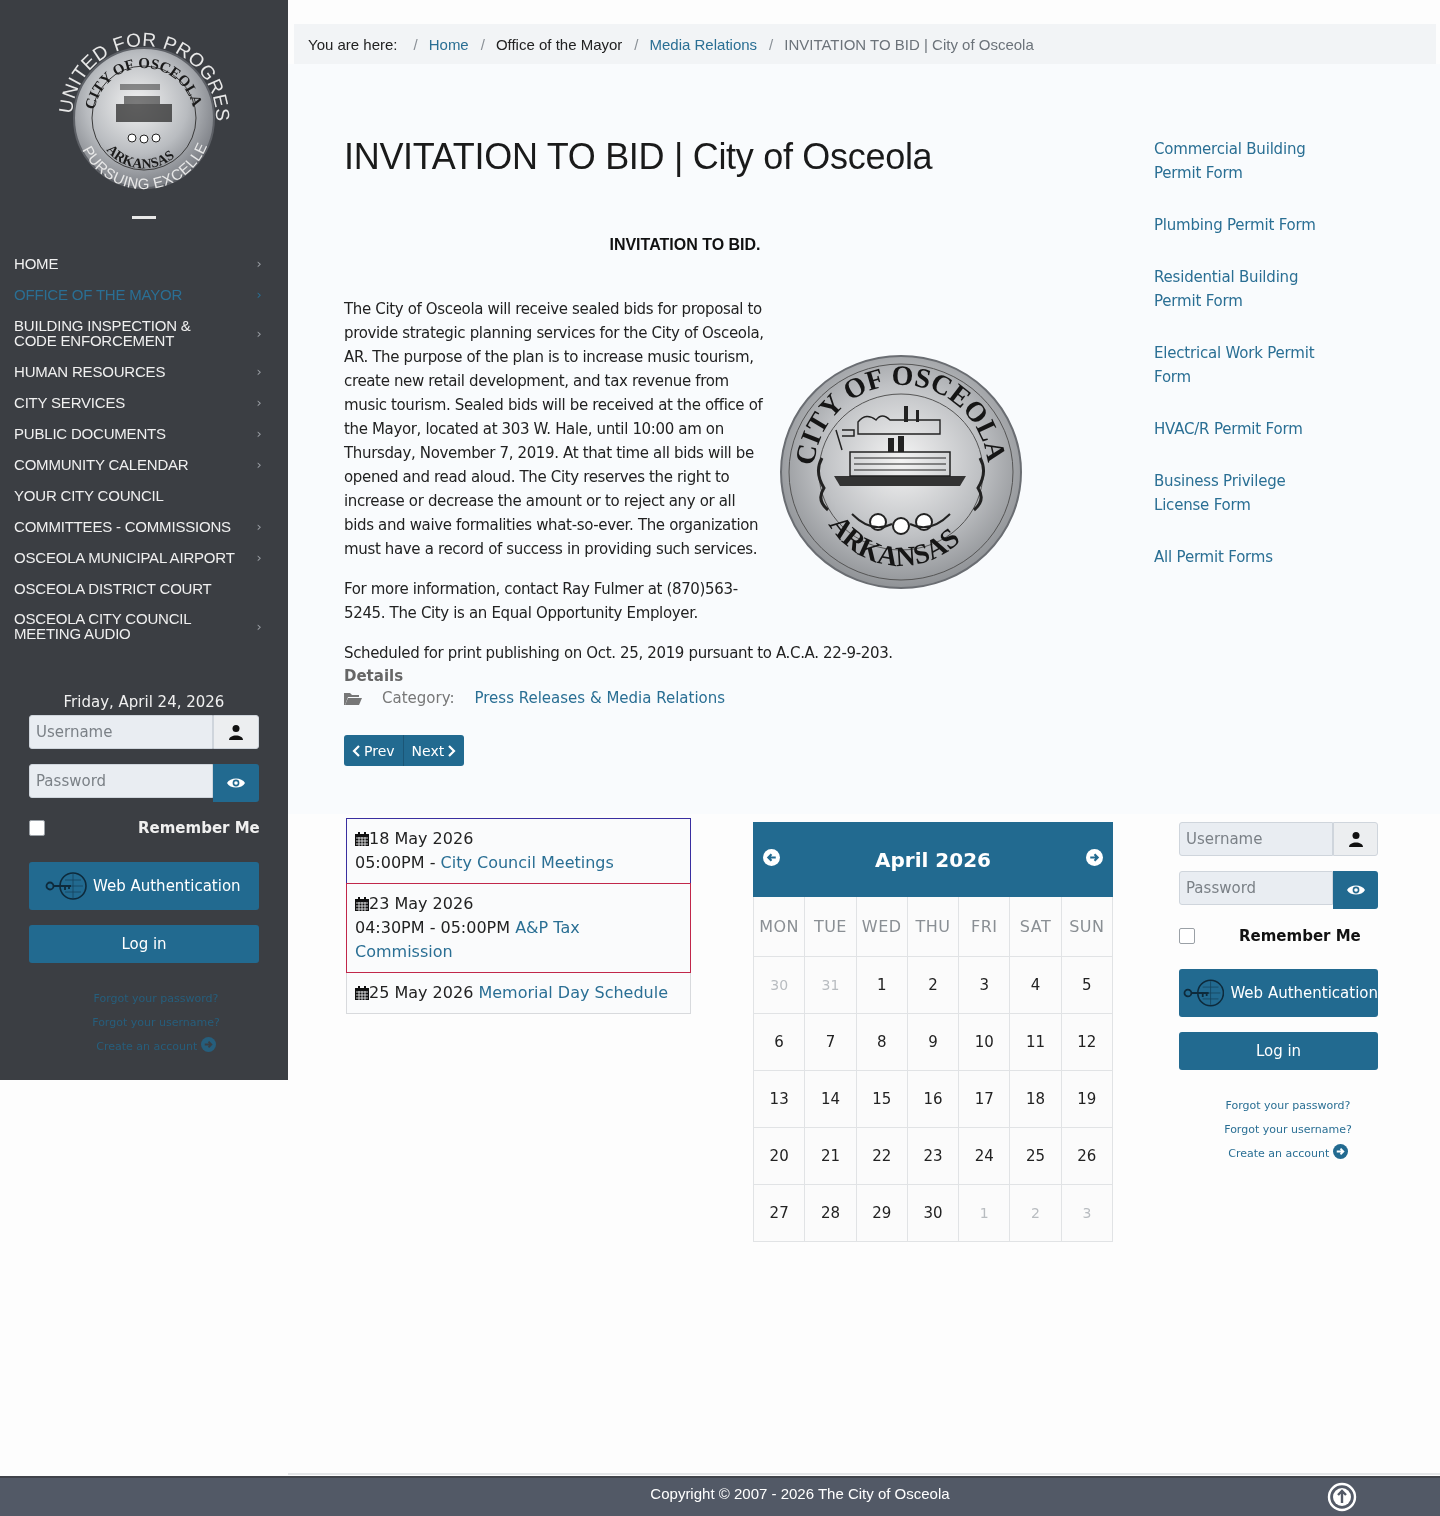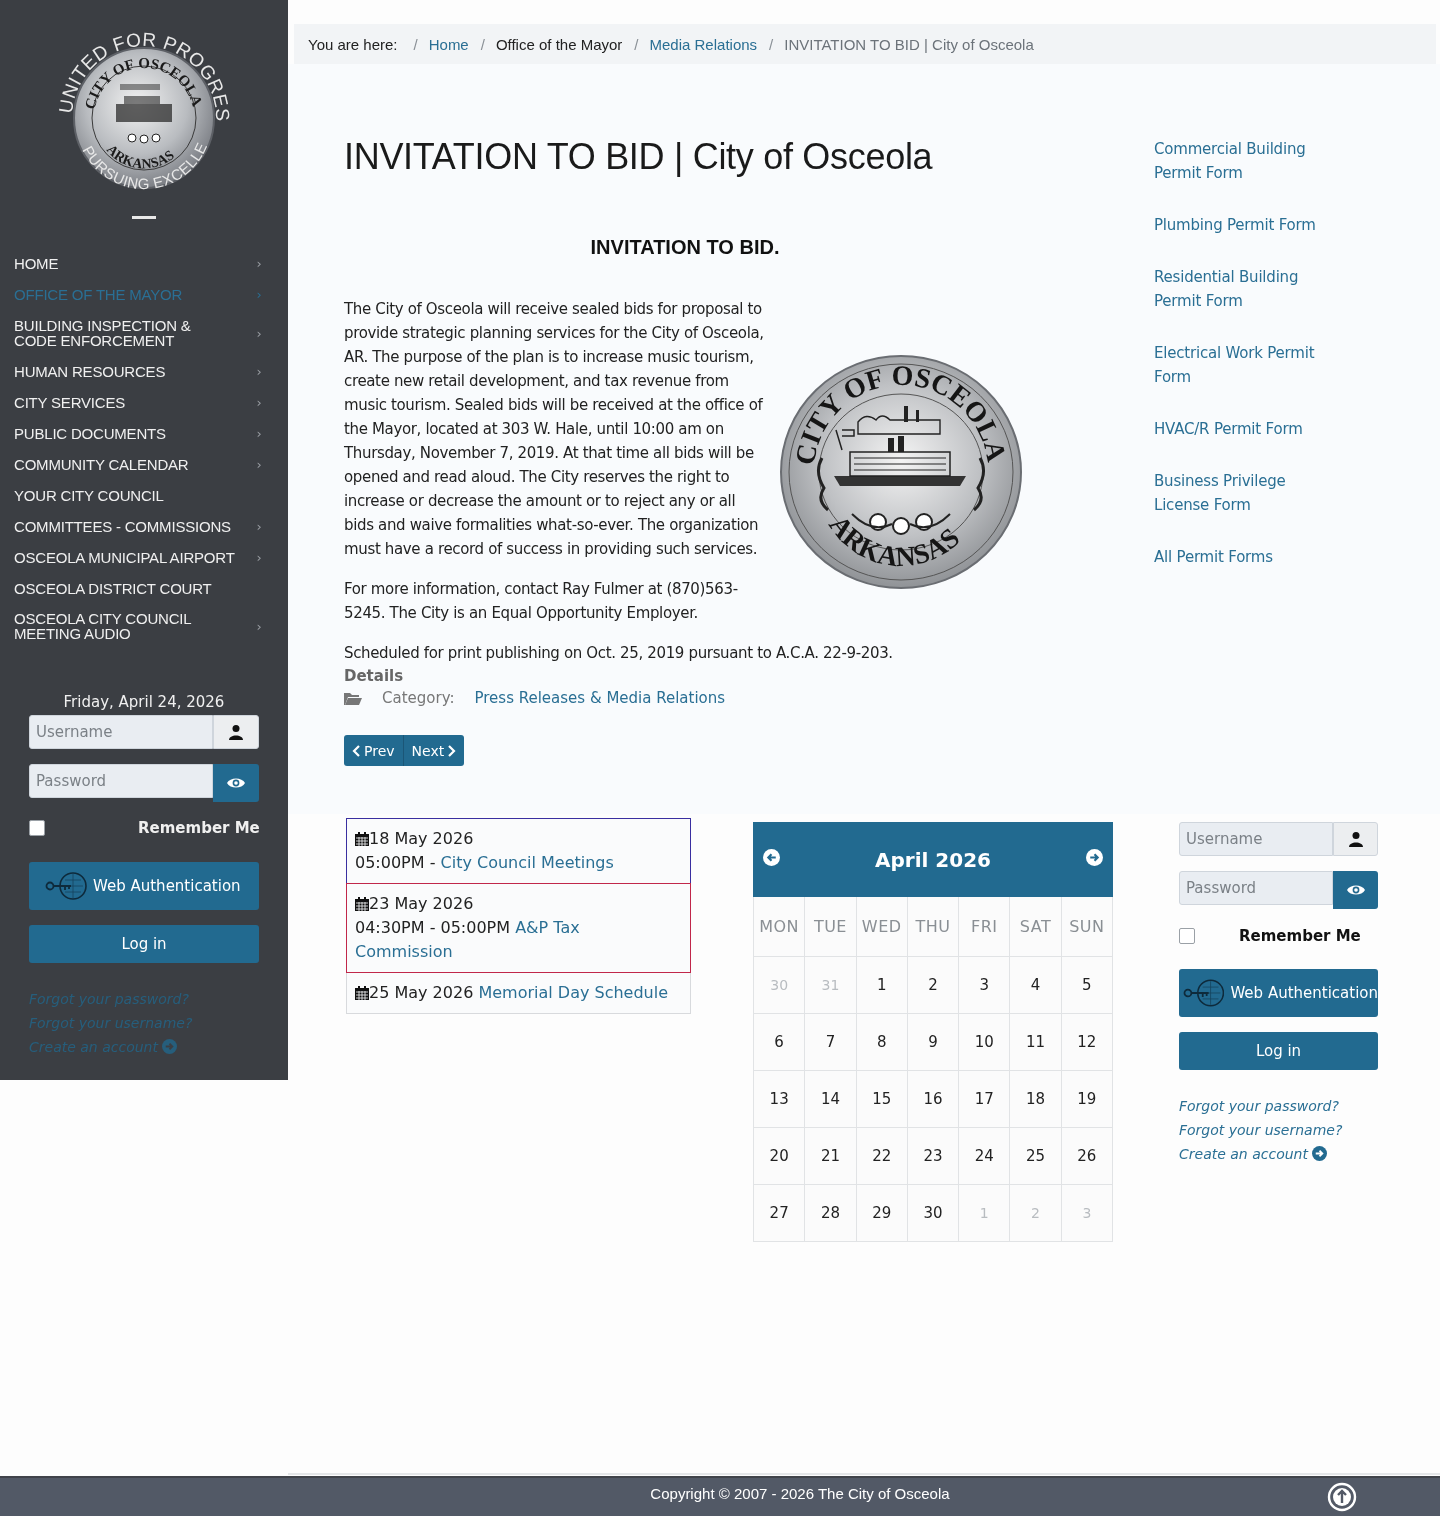--- a/index.html
+++ b/index.html
@@ -22,35 +22,35 @@
   .input-group { position: absolute; display: flex; height: 34px; }
   .input-group input { width: 184px; height: 34px; border: 1px solid #cfd5dc; background: #e9edf2; padding: 0 6px; font-size: 15px; color: #333; font-family: "DejaVu Sans", sans-serif; border-radius: 3px 0 0 3px; }
   .input-group input::placeholder { color: #7b8187; }
   .ig-btn { width: 46px; height: 34px; display: flex; align-items: center; justify-content: center; border-radius: 0 3px 3px 0; }
   .ig-btn.light { background: #eceef0; border: 1px solid #cfd5dc; }
   .ig-btn.blue { background: #226a90; height: 38px; }
   .remember { position: absolute; display: flex; align-items: center; gap: 36px; }
   .remember .cb { width: 16px; height: 16px; border: 1px solid #9aa0a6; background: #fff; border-radius: 2px; }
   .remember .rlbl { font-weight: bold; font-size: 15px; }
   .btn-blue { position: absolute; background: #226a90; color: #fff; border-radius: 3px; display: flex; align-items: center; justify-content: center; font-size: 15px; font-family: "DejaVu Sans", sans-serif; }
-  .links { position: absolute; text-align: left; font-size: 14px; line-height: 24px; font-style: italic; }
+  .links { position: absolute; text-align: center; font-size: 11px; line-height: 24px; }
   .links a { display: block; }
 
   
   .breadcrumb { position: absolute; left: 294px; top: 24px; width: 1142px; height: 40px; background: #f2f4f6; display: flex; align-items: center; padding-left: 14px; font-size: 15px; font-family: "Liberation Sans", sans-serif; }
   .breadcrumb .sep { color: #8a9096; margin: 0 11px 0 12px; }
   .breadcrumb .here { color: #222; margin-right: 4px; }
   .breadcrumb a { color: #2a6f94; }
   .breadcrumb .plain { color: #222; }
   .breadcrumb .current { color: #6c737a; }
 
   
   .main-bg { position: absolute; left: 288px; top: 64px; width: 1152px; height: 750px; background: #f9fbfd; }
   .page-title { position: absolute; left: 344px; top: 136px; font-size: 36px; font-family: "Liberation Sans", sans-serif; color: #1a1a1a; letter-spacing: -0.3px; font-weight: normal; }
-  .sub-title { position: absolute; left: 344px; top: 236px; width: 682px; text-align: center; font-family: "Liberation Sans", sans-serif; font-size: 20px; font-weight: bold; color: #111; }
+  .sub-title { position: absolute; left: 344px; top: 236px; width: 682px; text-align: center; font-family: "Liberation Sans", sans-serif; font-size: 16px; font-weight: bold; color: #111; }
   .article { position: absolute; left: 344px; top: 297px; width: 680px; font-size: 15px; line-height: 24px; color: #222; font-family: "DejaVu Sans", sans-serif; letter-spacing: -0.35px; }
   .article p { margin-bottom: 16px; }
   .seal { position: absolute; left: 780px; top: 354px; width: 242px; height: 236px; }
 
   .details-lbl { position: absolute; left: 344px; top: 667px; color: #666; font-size: 15px; font-weight: bold; }
   .category { position: absolute; left: 344px; top: 689px; font-size: 15px; color: #777; display: flex; align-items: center; gap: 20px; }
   .category a { color: #2a6f94; }
   .pager { position: absolute; left: 344px; top: 735px; display: flex; height: 31px; }
   .pager .pb { background: #226a90; color: #fff; font-size: 14px; display: flex; align-items: center; padding: 0 8px; gap: 4px; }
   .pager .pb.prev { border-radius: 3px 0 0 3px; border-right: 1px solid #1b5677; }

